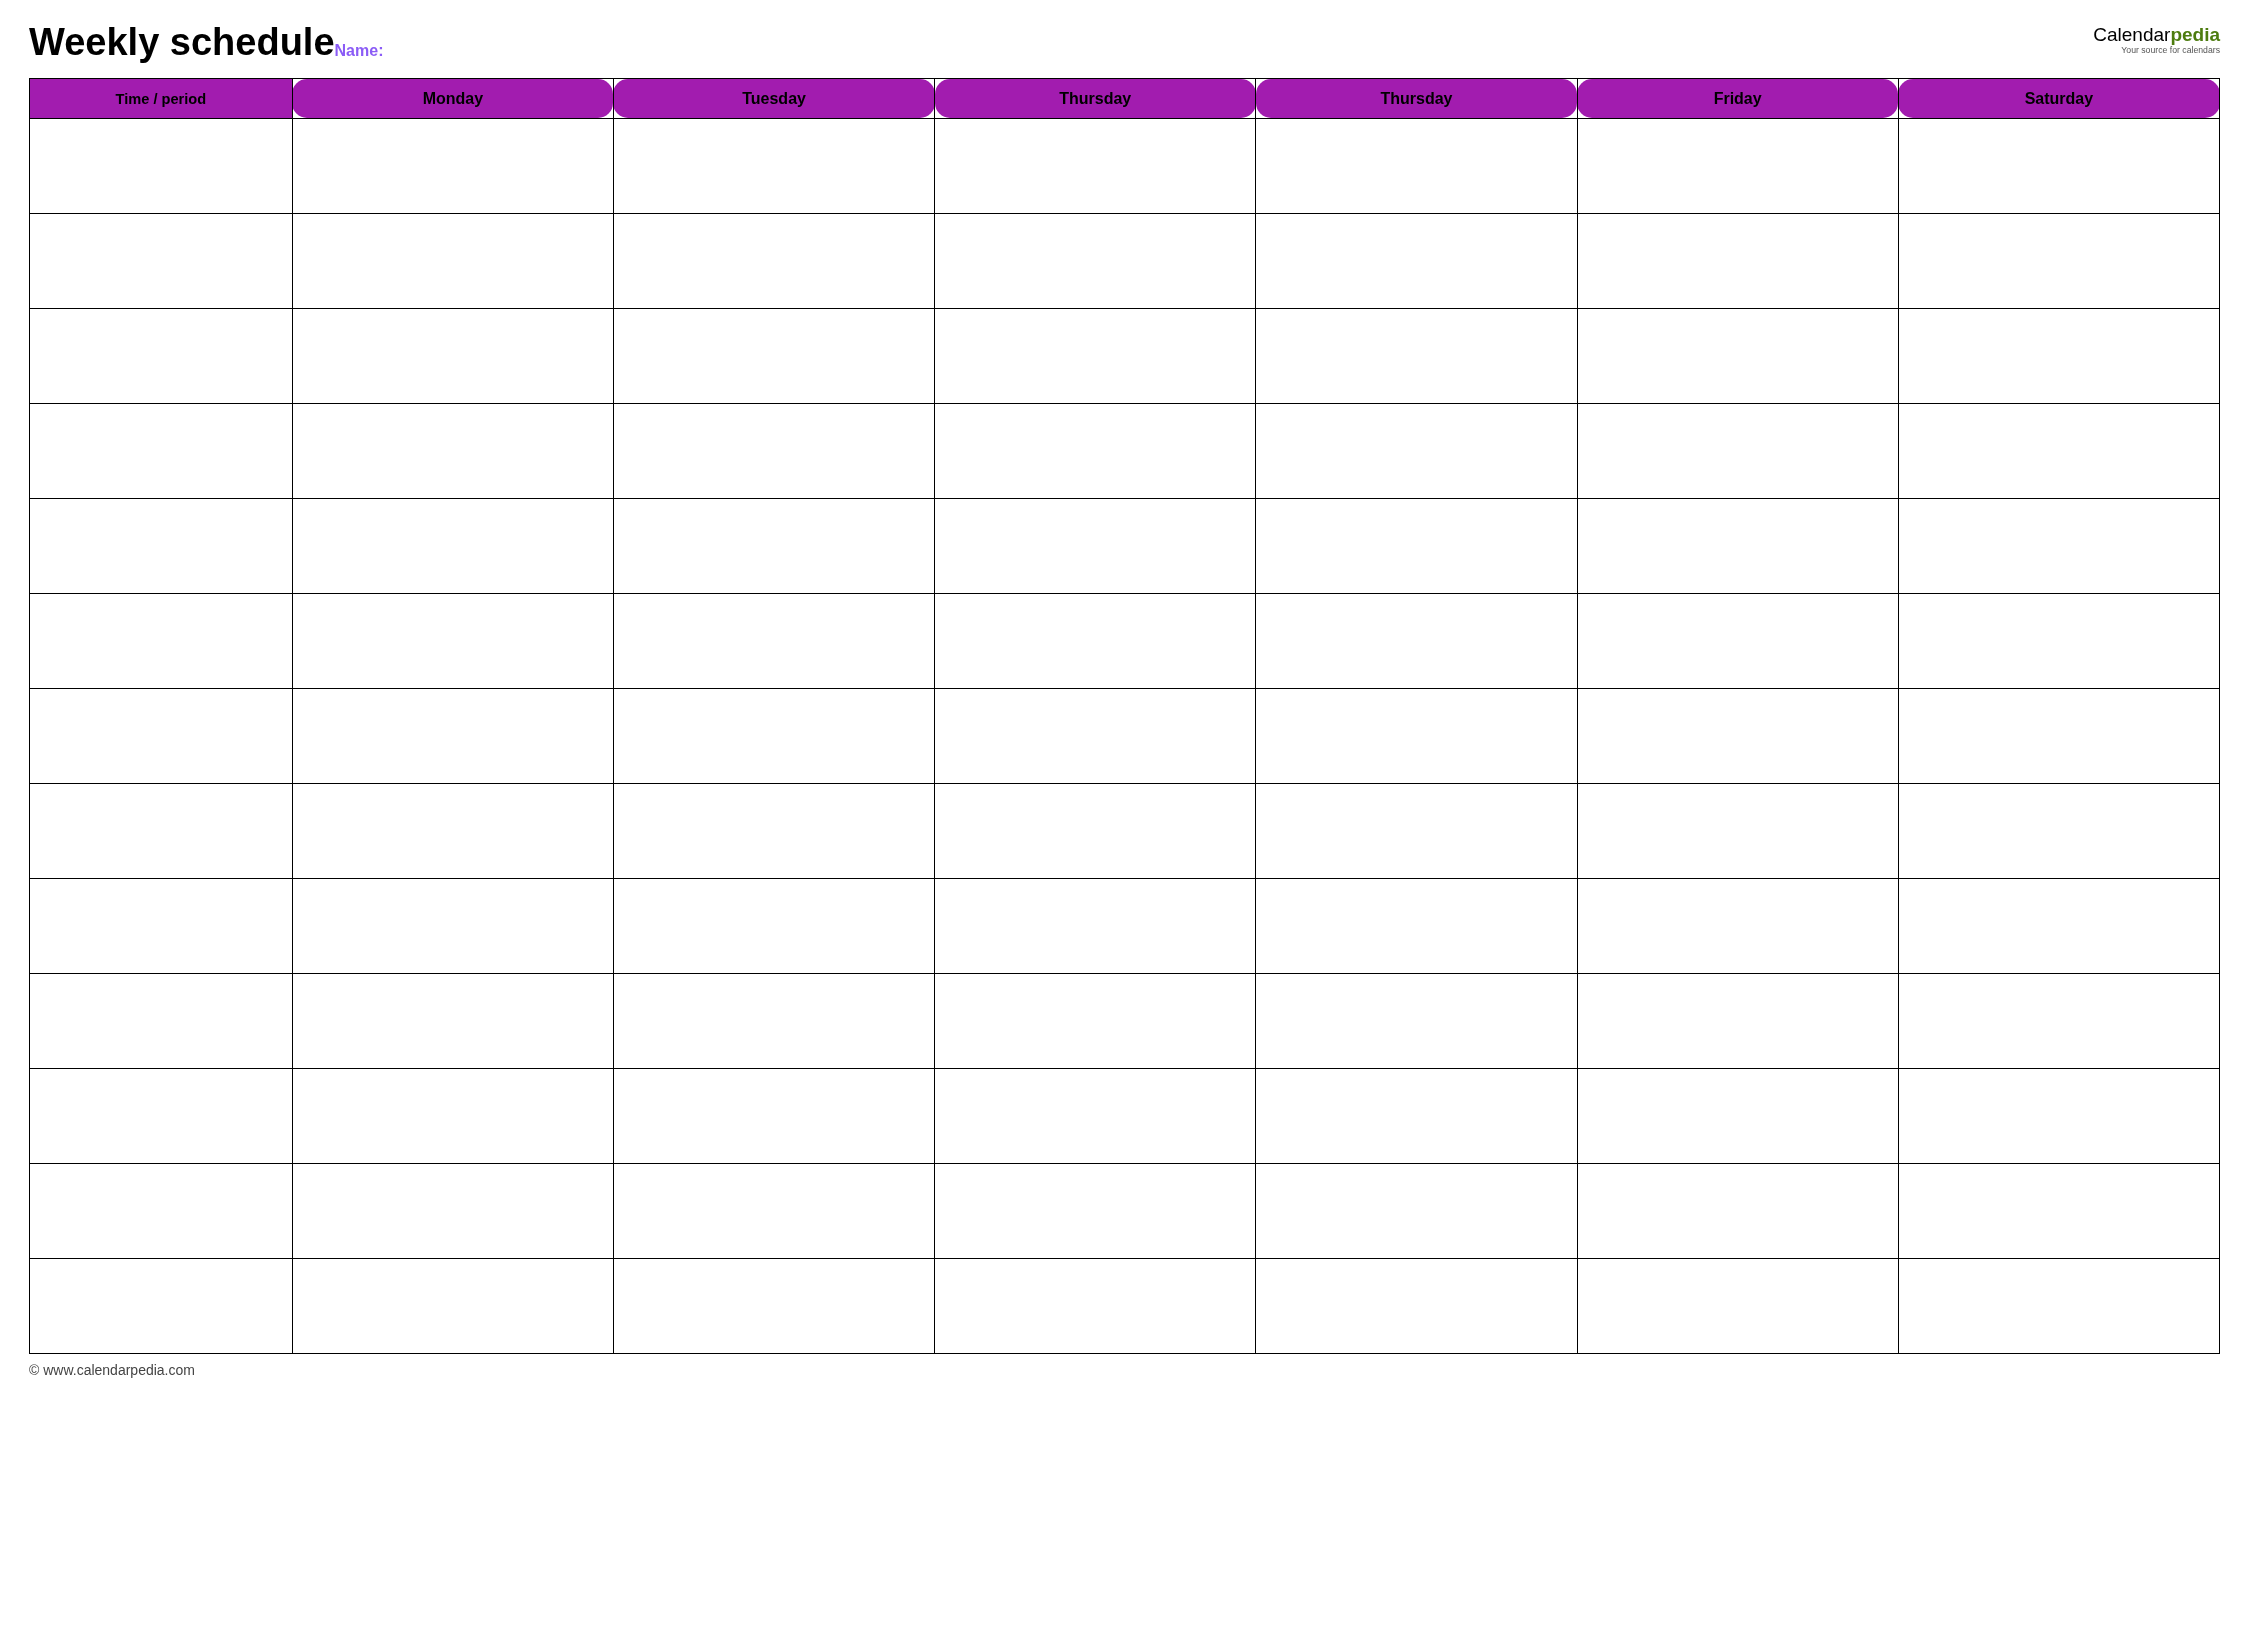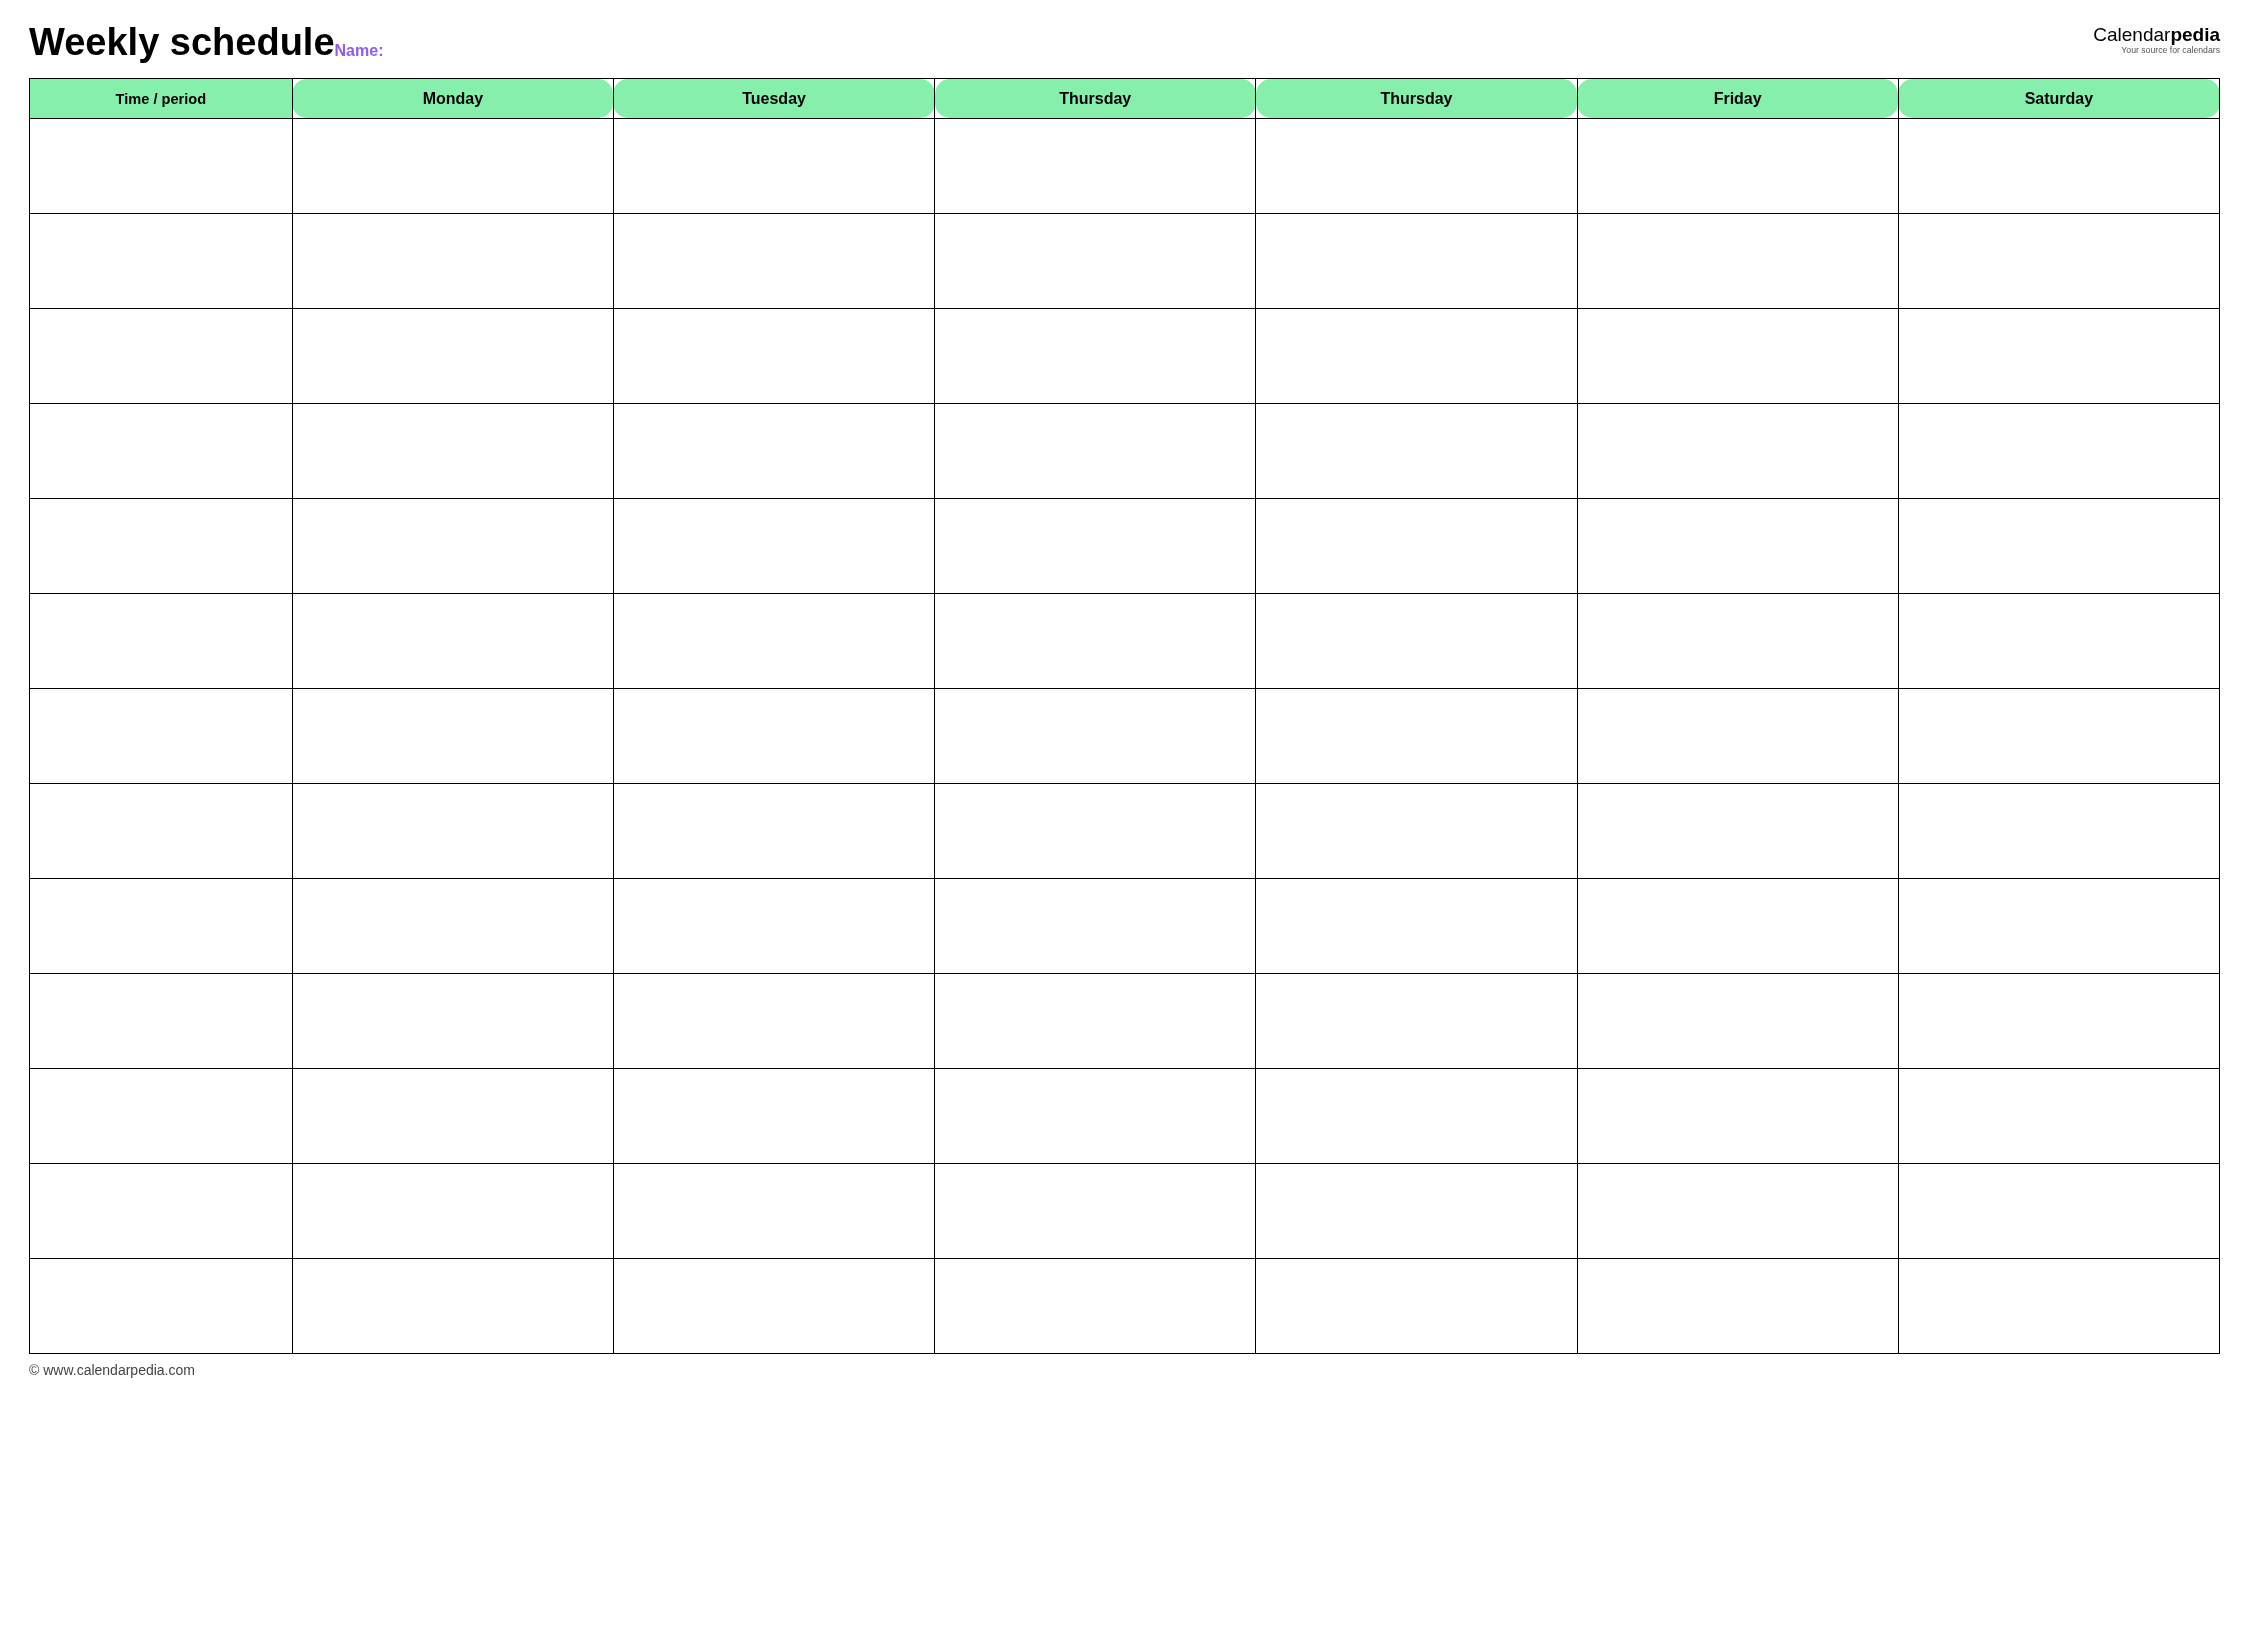--- a/index.html
+++ b/index.html
@@ -49,21 +49,21 @@
     }
 
     .logo-text {
       font-size: 19px;
       color: #000000;
       font-weight: normal;
       line-height: 1;
     }
 
     .logo-text span.red {
-      color: #000000;
+      color: #4d7c0f;
       font-weight: bold;
     }
 
     .logo-tagline {
       font-size: 8.7px;
       color: #555555;
       margin-top: 1.5px;
       text-align: right;
     }
 
@@ -73,21 +73,21 @@
       margin-top: 14.6px;
       border: 1.5px solid #000000;
     }
 
     .schedule-table th {
       border: 1.5px solid #000000;
       padding: 10.2px 5.8px;
       text-align: center;
       font-size: 16px;
       font-weight: bold;
-      background: #86efac;
+      background: #a21caf;
       vertical-align: middle;
     }
 
     .schedule-table th.time-header {
       width: 12%;
       font-size: 14.6px;
     }
 
     .schedule-table th.day-header {
       width: calc(88% / 6);

